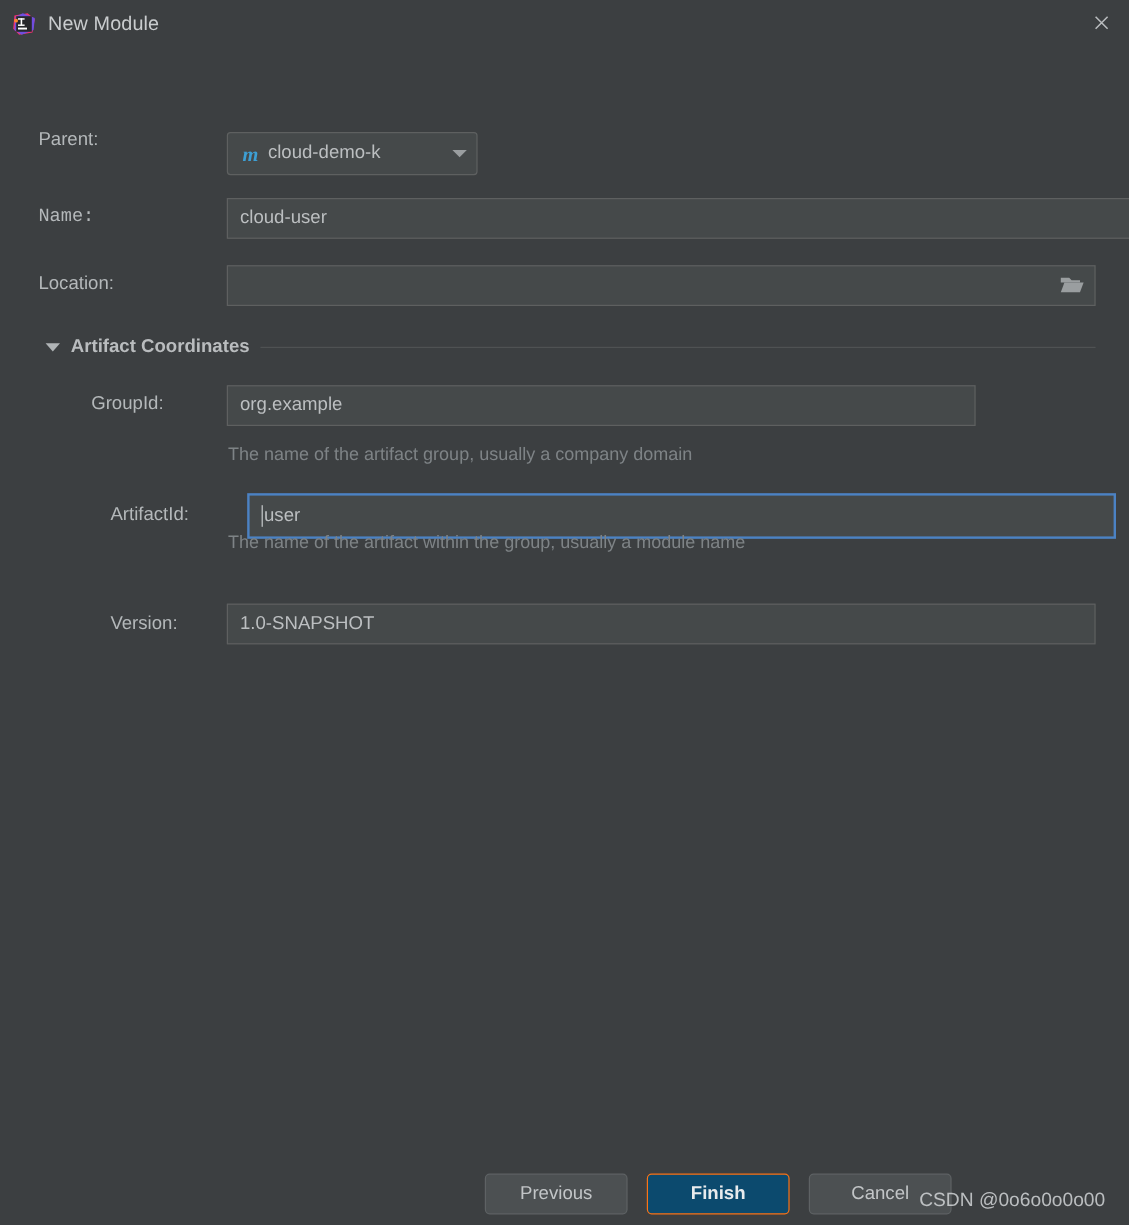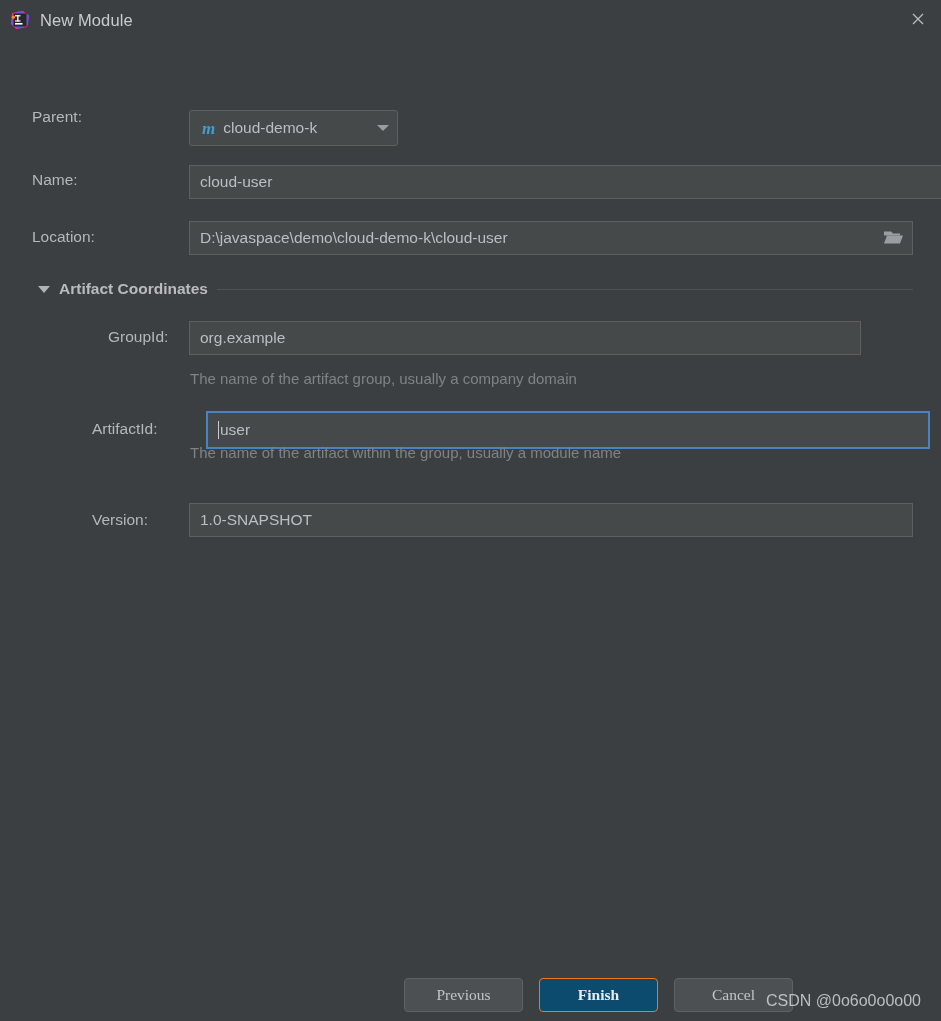--- a/index.html
+++ b/index.html
@@ -183,21 +183,21 @@
   }
 
   .btn {
     position: absolute;
     height: 34px;
     border-radius: 4px;
     background: #4c5052;
     border: 1px solid #5e6264;
     color: #c2c5c7;
     font-size: 15.5px;
-    font-family: Liberation Serif, serif;
+    font-family: Liberation Sans, sans-serif;
     display: flex;
     align-items: center;
     justify-content: center;
     cursor: pointer;
     white-space: nowrap;
   }
 
   .btn.default {
     background: #0c4a6e;
     border: 1px solid #f97316;
@@ -245,49 +245,48 @@
   <div class="row" style="left:32px; top:68px;">
     <span class="label" style="width:157px;">Parent:</span>
   </div>
   <div class="combo" style="position:absolute; left:189px; top:70px; width:209px;">
     <span class="maven-icon">m</span>
     <span>cloud-demo-k</span>
     <span class="combo-arrow"></span>
   </div>
 
   <div class="row" style="left:32px; top:131px;">
-    <span class="label" style="width:157px;">Name:</span>
+    <span class="label" style="width:157px;font-family:Liberation Mono, monospace;">Name:</span>
   </div>
   <div class="field" style="position:absolute; left:189px; top:125px; width:824px;">
     <span>cloud-user</span>
   </div>
 
   <div class="row" style="left:32px; top:188px;">
     <span class="label" style="width:157px;">Location:</span>
   </div>
   <div class="field" style="position:absolute; left:189px; top:181px; width:724px;">
-    <span>D:\javaspace\demo\cloud-demo-k\cloud-user</span>
     <span class="browse-icon">
       <svg width="21" height="17" viewBox="0 0 21 17">
         <path d="M1 2 h7 l2 2 h7 v2 H1 Z" fill="#9a9ea0"></path>
         <path d="M1 14 L4 6 H20 L17 14 Z" fill="#9a9ea0"></path>
       </svg>
     </span>
   </div>
 
   <div class="section-head" style="left:38px; top:240px; width:875px;font-weight:bold;">
     <span class="tri-down"></span>
     <span class="section-title">Artifact Coordinates</span>
     <span class="section-line"></span>
   </div>
 
-  <div class="row" style="left:108px; top:288px;">
+  <div class="row" style="left:76px; top:288px;">
     <span class="label">GroupId:</span>
   </div>
-  <div class="field" style="position:absolute; left:189px; top:281px; width:672px;align-items:center;">
+  <div class="field" style="position:absolute; left:189px; top:281px; width:624px;align-items:center;">
     <span>org.example</span>
   </div>
   <div class="hint" style="left:190px; top:330px;">The name of the artifact group, usually a company domain</div>
 
   <div class="row" style="left:92px; top:380px;">
     <span class="label">ArtifactId:</span>
   </div>
   <div class="field focused" style="position:absolute; left:206px; top:371px; width:724px; height:38px;">
     <span class="caret"></span>
     <span>user</span>

